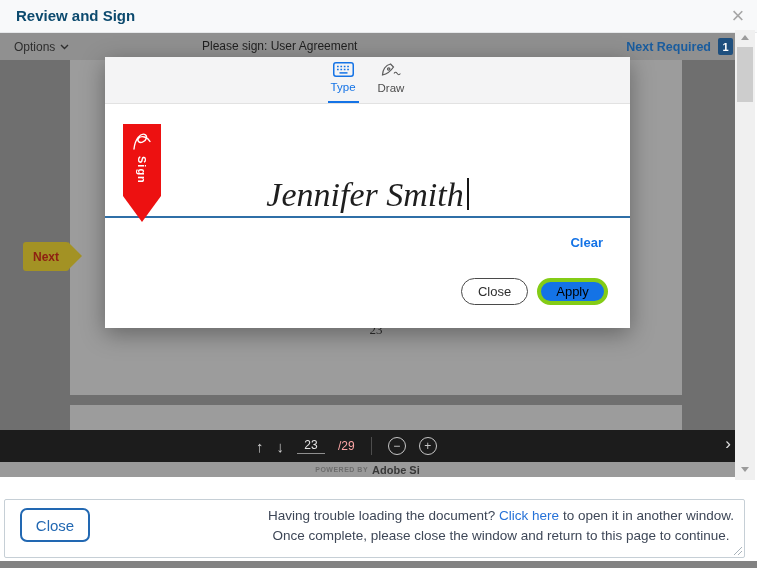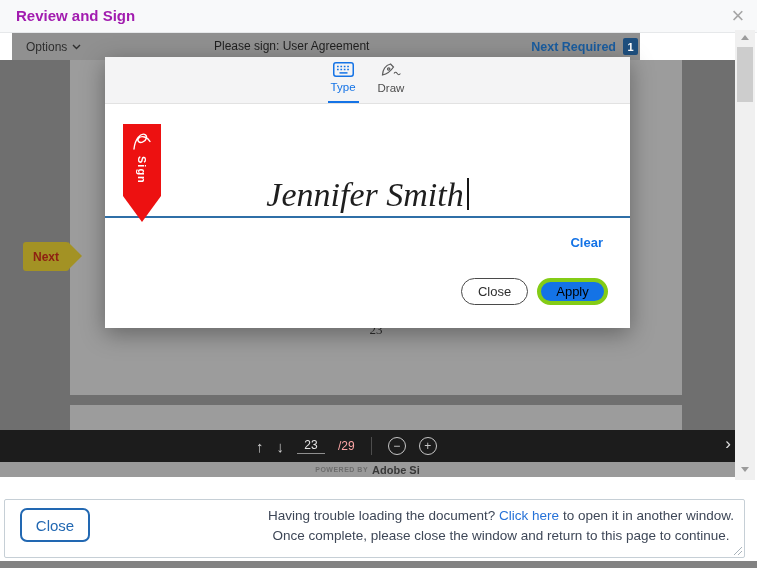--- a/index.html
+++ b/index.html
@@ -6,25 +6,25 @@
   html,body { background:#fff; }
   #screen {
     position:relative; width:757px; height:568px; overflow:hidden;
     background:#fff; font-family:"Liberation Sans", sans-serif;
     -webkit-font-smoothing:antialiased;
   }
   
   .titlebar { position:absolute; left:0; top:0; width:757px; height:33px;
     background:#f8f9fa; border-bottom:1px solid #e6e8ea; }
   .titlebar .title { position:absolute; left:16px; top:0; line-height:32px;
-    font-size:15px; font-weight:bold; color:#a21caf; }
+    font-size:15px; font-weight:bold; color:#0c4a6e; }
   .titlebar .x { position:absolute; right:8px; top:2px; font-size:22px;
     color:#a6a6a6; font-weight:300; cursor:default; line-height:28px; width:22px; text-align:center; }
   
-  .toolbar { position:absolute; left:12px; top:33px; width:628px; height:27px; background:#909090; }
+  .toolbar { position:absolute; left:0; top:33px; width:735px; height:27px; background:#909090; }
   .opts { position:absolute; left:14px; top:0; height:27px; display:flex; align-items:center; gap:5px;
     font-size:12px; color:#2e2e2e; }
   .doc-title { position:absolute; left:202px; top:0; line-height:27px; font-size:12px; color:#1f1f1f; }
   .next-req { position:absolute; right:2px; top:0; height:27px; display:flex; align-items:center; gap:7px;text-align:center; }
   .next-req .lbl { font-size:12.5px; color:#1a5c9e; font-weight:bold; }
   .badge { width:15px; height:17px; background:#1e4f7e; border-radius:2px; color:#fff;
     font-size:11px; font-weight:bold; display:flex; align-items:center; justify-content:center; }
   
   .viewer { position:absolute; left:0; top:60px; width:735px; height:370px; background:#6f6f6f; overflow:hidden; }
   .page1 { position:absolute; left:70px; top:0; width:612px; height:335px; background:#9c9c9c; }

